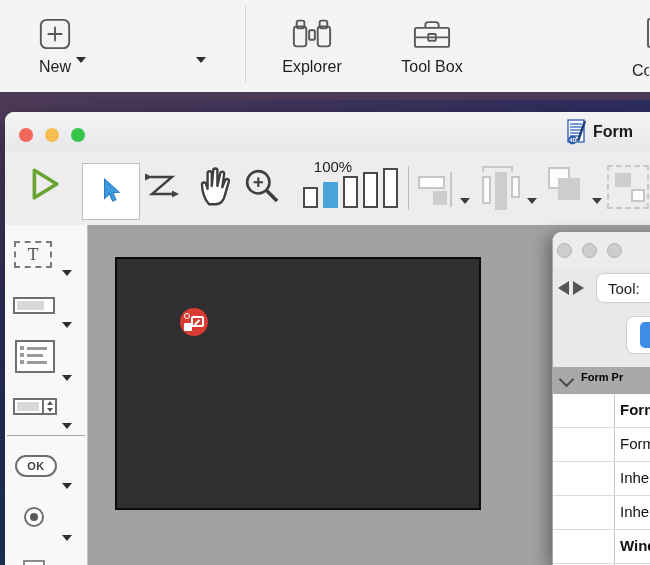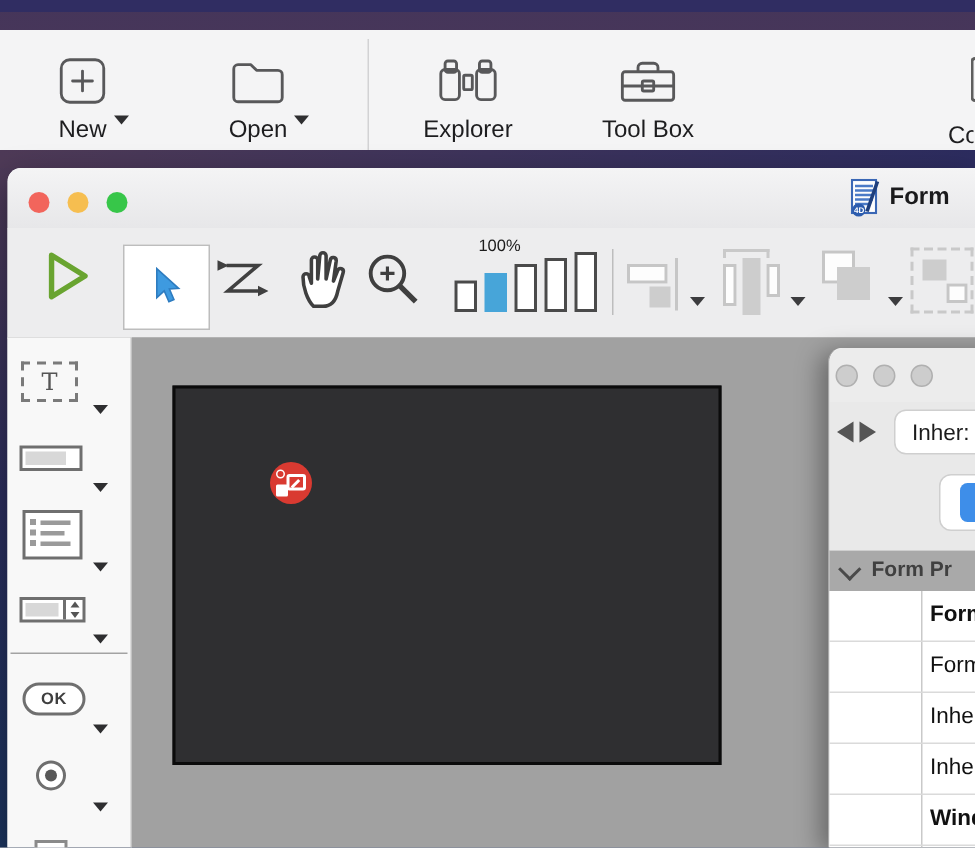--- a/index.html
+++ b/index.html
@@ -2,37 +2,37 @@
 <html><head>
 <meta charset="utf-8">
 <style>
   html,body{margin:0;padding:0;}
   #screen{position:relative;width:650px;height:565px;overflow:hidden;
     font-family:"Liberation Sans",sans-serif;
     background:linear-gradient(180deg,#45355a 0px,#4d3a58 120px,#2c2e5e 330px,#1c355f 565px);}
   .abs{position:absolute;}
   
   .topbar{left:0;top:0;width:650px;height:8px;background:#302d62;}
-  .app-toolbar{left:0;top:20px;width:650px;height:82px;background:#f4f4f5;}
+  .app-toolbar{left:0;top:0;width:650px;height:92px;background:#f4f4f5;}
   .band{left:0;top:100px;width:650px;height:12px;background:linear-gradient(90deg,#4e3a57,#2c2c5f);}
   .tb-item{position:absolute;top:10px;width:90px;display:flex;flex-direction:column;align-items:center;}
   .tb-ic{height:48px;display:flex;align-items:center;justify-content:center;}
   .tb-label{font-size:16px;color:#1d1d1f;margin-top:0px;white-space:nowrap;}
   .dd{width:0;height:0;border-left:5px solid transparent;border-right:5px solid transparent;border-top:6px solid #2e2e30;}
   .vdiv{width:1px;background:#d2d2d4;}
   
   .form-window{left:5px;top:112px;width:645px;height:453px;background:#ededee;
     border-top-left-radius:9px;box-shadow:0 8px 22px rgba(0,0,0,.4);}
   .titlebar{position:absolute;left:0;top:0;width:645px;height:40px;
     background:linear-gradient(180deg,#f4f4f5,#e7e7e9);border-top-left-radius:9px;border-bottom:1px solid #d2d2d4;}
   .tl{position:absolute;top:16px;width:14px;height:14px;border-radius:50%;}
   .win-title{position:absolute;left:588px;top:11px;width:60px;font-size:16px;font-weight:700;color:#1a1a1c;white-space:nowrap;overflow:hidden;}
   .toolbar2{position:absolute;left:0;top:40px;width:645px;height:73px;background:#ededee;border-bottom:1px solid #9b9b9b;}
   .sel-box{position:absolute;left:77px;top:11px;width:56px;height:55px;background:#fff;border:1px solid #bdbdbd;display:flex;align-items:center;justify-content:center;}
-  .zoom-label{position:absolute;left:293px;top:6px;width:70px;font-size:11px;color:#1c1c1c;text-align:center;}
+  .zoom-label{position:absolute;left:293px;top:6px;width:70px;font-size:15px;color:#1c1c1c;text-align:center;}
   .zbar{position:absolute;background:#fff;border:2px solid #4a4a4a;box-sizing:border-box;}
   .zbar.blue{background:#47a5d9;border:none;}
   .gray2{border:2px solid #c6c6c6;background:#fdfdfd;box-sizing:border-box;}
   .grayf{background:#cdcdcd;}
   .dd.dis{border-top-color:#3c3c3e;}
   
   .palette{position:absolute;left:0;top:113px;width:83px;height:340px;background:#f8f8f8;border-right:1px solid #c2c2c2;box-sizing:border-box;}
   .ptool{position:absolute;box-sizing:border-box;}
   .pdd{position:absolute;left:57px;}
   
@@ -45,21 +45,21 @@
   .prop-window{left:552px;top:232px;width:120px;height:333px;background:#fff;border-top-left-radius:9px;
     border-left:1px solid #a9a9a9;box-shadow:-5px 3px 16px rgba(0,0,0,.35);box-sizing:border-box;}
   .pw-titlebar{position:absolute;left:0;top:0;width:100%;height:36px;background:#ececec;border-top-left-radius:9px;}
   .pw-circ{position:absolute;top:11px;width:15px;height:15px;border-radius:50%;background:#cdcdcd;border:1px solid #b0b0b0;box-sizing:border-box;}
   .pw-nav{position:absolute;left:0;top:36px;width:100%;height:99px;background:#e9e9e9;}
   .pw-pill{position:absolute;left:43px;top:5px;width:90px;height:30px;background:#fff;border:1px solid #cfcfcf;border-radius:8px;
     font-size:15px;color:#1b1b1b;line-height:30px;padding-left:11px;box-sizing:border-box;}
   .pw-bluebtn{position:absolute;left:73px;top:48px;width:60px;height:36px;background:#fff;border:1px solid #cfcfcf;border-radius:8px;}
   .pw-blue{position:absolute;left:13px;top:5px;width:40px;height:26px;background:#3e8ee9;border-radius:5px;}
   .pw-header{position:absolute;left:0;top:135px;width:100%;height:27px;background:#a9a9a9;}
-  .pw-header-label{position:absolute;left:28px;top:4px;font-size:14px;font-weight:700;color:#404040;white-space:nowrap;}
+  .pw-header-label{position:absolute;left:28px;top:4px;font-size:11px;font-weight:700;color:#000000;white-space:nowrap;}
   .chev{position:absolute;left:8px;top:7px;width:9px;height:9px;border-right:2px solid #4a4a4a;border-bottom:2px solid #4a4a4a;transform:rotate(45deg);}
   .pw-grid{position:absolute;left:0;top:162px;width:100%;height:171px;background:#fff;}
   .pw-vline{position:absolute;left:61px;top:0;bottom:0;width:1px;background:#c9c9c9;}
   .pw-row{position:absolute;left:0;width:100%;height:34px;border-bottom:1px solid #dadada;box-sizing:border-box;}
   .pw-row-label{position:absolute;left:67px;top:7px;font-size:15px;color:#111;white-space:nowrap;}
   .bold{font-weight:700;}
   .tri-l{width:0;height:0;border-top:7px solid transparent;border-bottom:7px solid transparent;border-right:11px solid #555;}
   .tri-r{width:0;height:0;border-top:7px solid transparent;border-bottom:7px solid transparent;border-left:11px solid #555;}
 </style>
 </head>
@@ -75,28 +75,20 @@
       <div class="tb-ic">
         <svg width="34" height="34" viewBox="0 0 36 36" fill="none" stroke="#58585a" stroke-width="2" stroke-linecap="round" stroke-linejoin="round">
           <rect x="3" y="3" width="30" height="30" rx="6"></rect>
             <path d="M18 11 V25 M11 18 H25"></path>
         </svg>
       </div>
       <div class="tb-label">New</div>
     </div>
     <div class="abs dd" style="left:76px;top:57px;"></div>
 
-    <div class="tb-item" style="left:127px;">
-      <div class="tb-ic">
-        <svg width="38" height="31" viewBox="0 0 40 32" fill="none" stroke="#58585a" stroke-width="2" stroke-linecap="round" stroke-linejoin="round">
-          <path d="M3 27 V7 a3 3 0 0 1 3 -3 h9 l4 4 h15 a3 3 0 0 1 3 3 v16 a3 3 0 0 1 -3 3 H6 a3 3 0 0 1 -3 -3 Z"></path>
-        </svg>
-      </div>
-      <div class="tb-label">Open</div>
-    </div>
     <div class="abs dd" style="left:196px;top:57px;"></div>
 
     <div class="abs vdiv" style="left:245px;top:6px;height:76px;"></div>
 
     <div class="tb-item" style="left:387px;">
       <div class="tb-ic">
         <svg width="38" height="33" viewBox="0 0 40 34" fill="none" stroke="#58585a" stroke-width="2" stroke-linejoin="round">
           <path d="M13 10 V7 a3 3 0 0 1 3 -3 h8 a3 3 0 0 1 3 3 v3"></path>
           <rect x="2" y="10" width="36" height="20" rx="2"></rect>
           <path d="M2 20 H38"></path>
@@ -276,21 +268,21 @@
     <div class="pw-titlebar">
       <div class="pw-circ" style="left:4px;"></div>
       <div class="pw-circ" style="left:29px;"></div>
       <div class="pw-circ" style="left:54px;"></div>
     </div>
 
     <div class="pw-nav">
       <div class="abs tri-l" style="left:5px;top:13px;"></div>
       <div class="abs tri-r" style="left:20px;top:13px;"></div>
       <div class="pw-pill">
-        <span>Inher:</span>
+        <span>Tool:</span>
       </div>
       <div class="pw-bluebtn">
         <div class="pw-blue"></div>
       </div>
     </div>
 
     <div class="pw-header">
       <div class="chev"></div>
       <div class="pw-header-label">Form Pr</div>
     </div>

